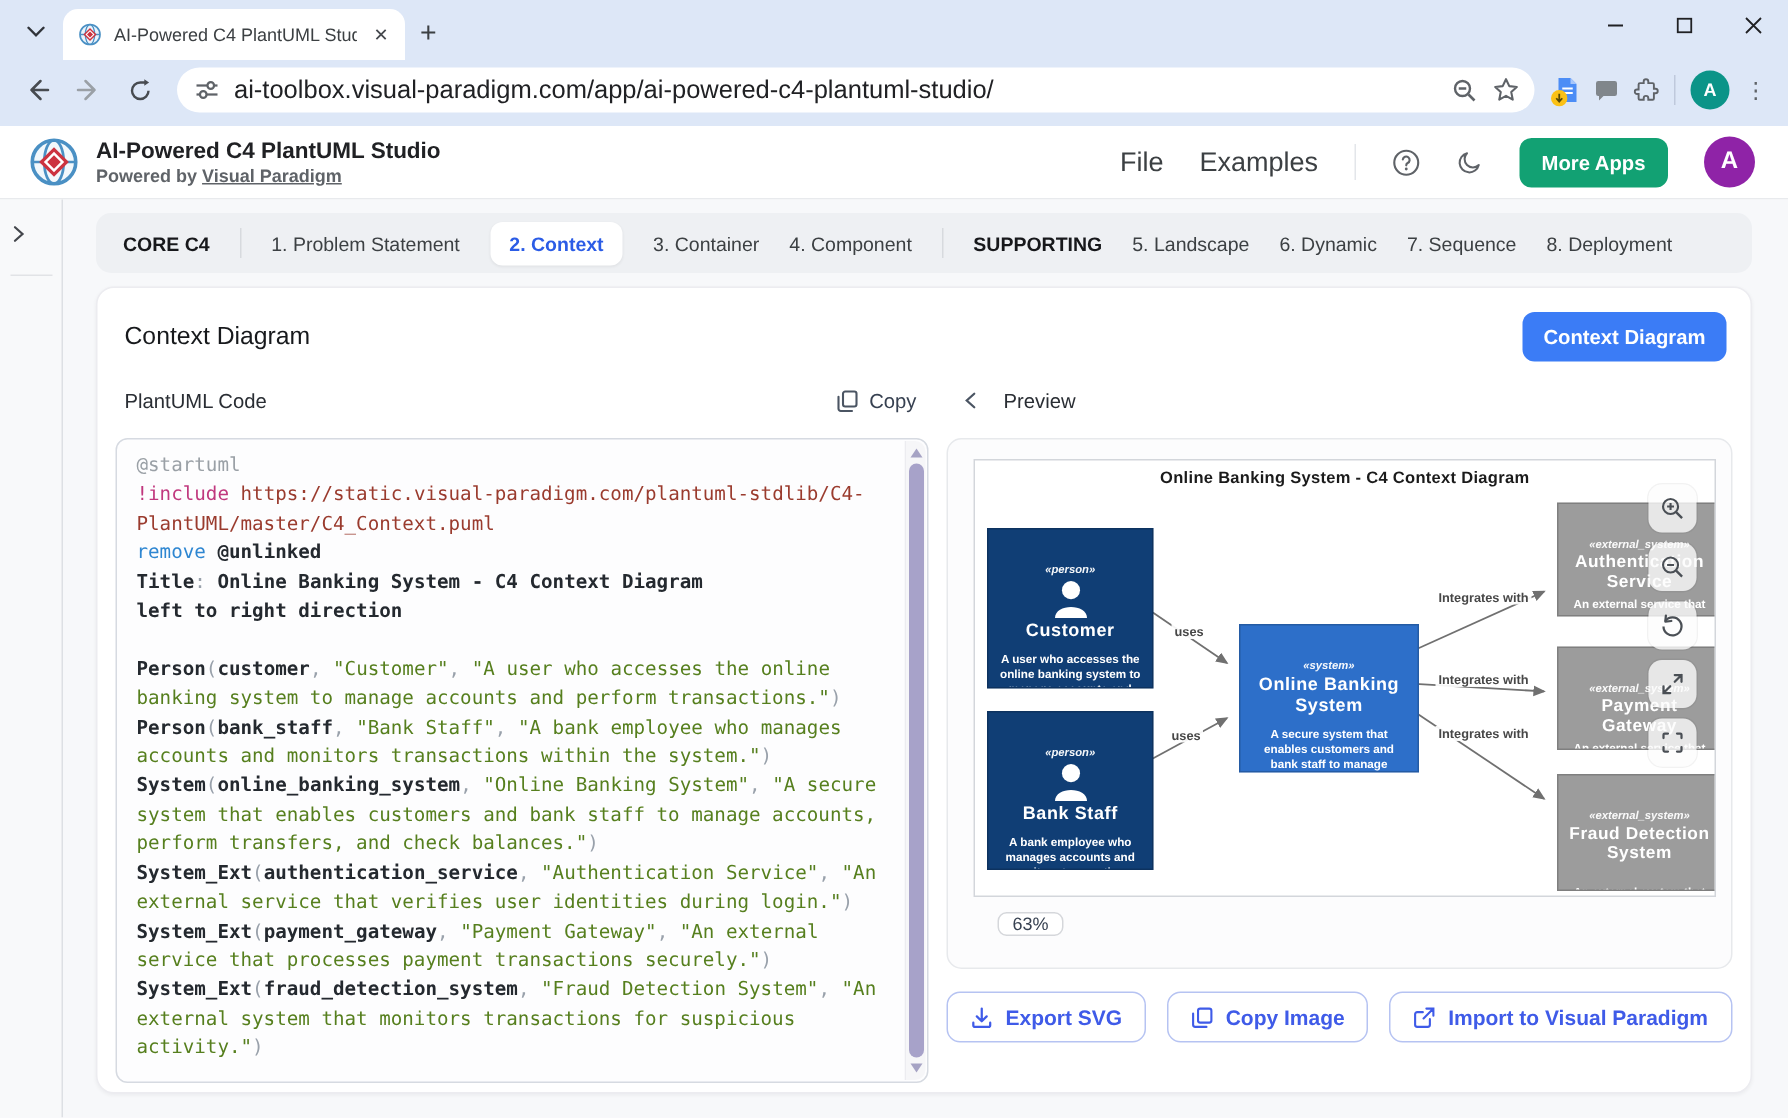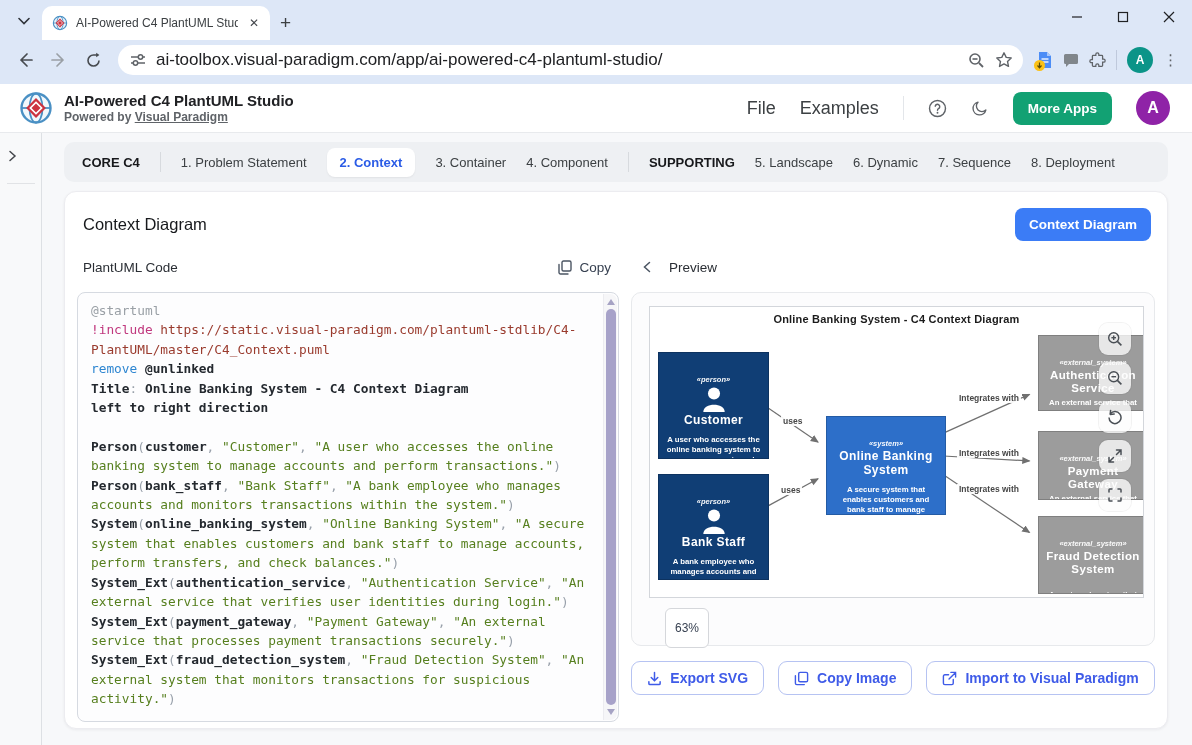--- a/index.html
+++ b/index.html
@@ -88,21 +88,21 @@
   .dn-person { background:#103e75; }
   .dn-system { background:#2d6fc9; }
   .dn-ext { background:#9c9c9c; }
   .stereo { font-size:7.5px; font-style:italic; font-weight:bold; opacity:.95; }
   .dname { font-size:12px; font-weight:bold; letter-spacing:.4px; margin-top:2px; line-height:1.15; padding:0 4px; }
   .dname-sm { font-size:11.5px; }
   .ddesc { font-size:7.8px; font-weight:bold; line-height:1.3; padding:0 6px; margin-top:7px; }
   .person-glyph { margin-top:2px; }
   .rel-label { position:absolute; font-size:8.5px; font-weight:bold; color:#474747; background:rgba(255,255,255,.92); padding:0 2px; white-space:nowrap; }
   .arrows { position:absolute; inset:0; width:100%; height:100%; }
-  .zoom-badge { display:inline-block; margin:10px 0 0 16px; background:#fff; border:1px solid #d5d7db; border-radius:6px; padding:12px 9px; font-size:12px; color:#374151; }
+  .zoom-badge { display:inline-block; margin:10px 0 0 16px; background:#fff; border:1px solid #d5d7db; border-radius:6px; padding:0 9px; font-size:12px; color:#374151; }
   .zoom-controls { position:absolute; top:30px; right:23px; display:flex; flex-direction:column; gap:7px; z-index:6; }
   .zc-btn { width:32px; height:32px; border:none; border-radius:9px; background:rgba(252,252,253,.78); box-shadow:0 0 0 1px rgba(0,0,0,.05); color:#4a4f55; display:flex; align-items:center; justify-content:center; cursor:pointer; }
 
   .actions { margin-top:15px; display:flex; justify-content:center; gap:14px; }
   .act-btn { display:flex; align-items:center; gap:8px; border:1.4px solid #b6c3f2; border-radius:9px; background:#fff; color:#3f5be8; font-size:14px; font-weight:bold; padding:8px 15px; cursor:pointer; }
 
   svg { display:block; }
 </style>
 </head>
 <body>

